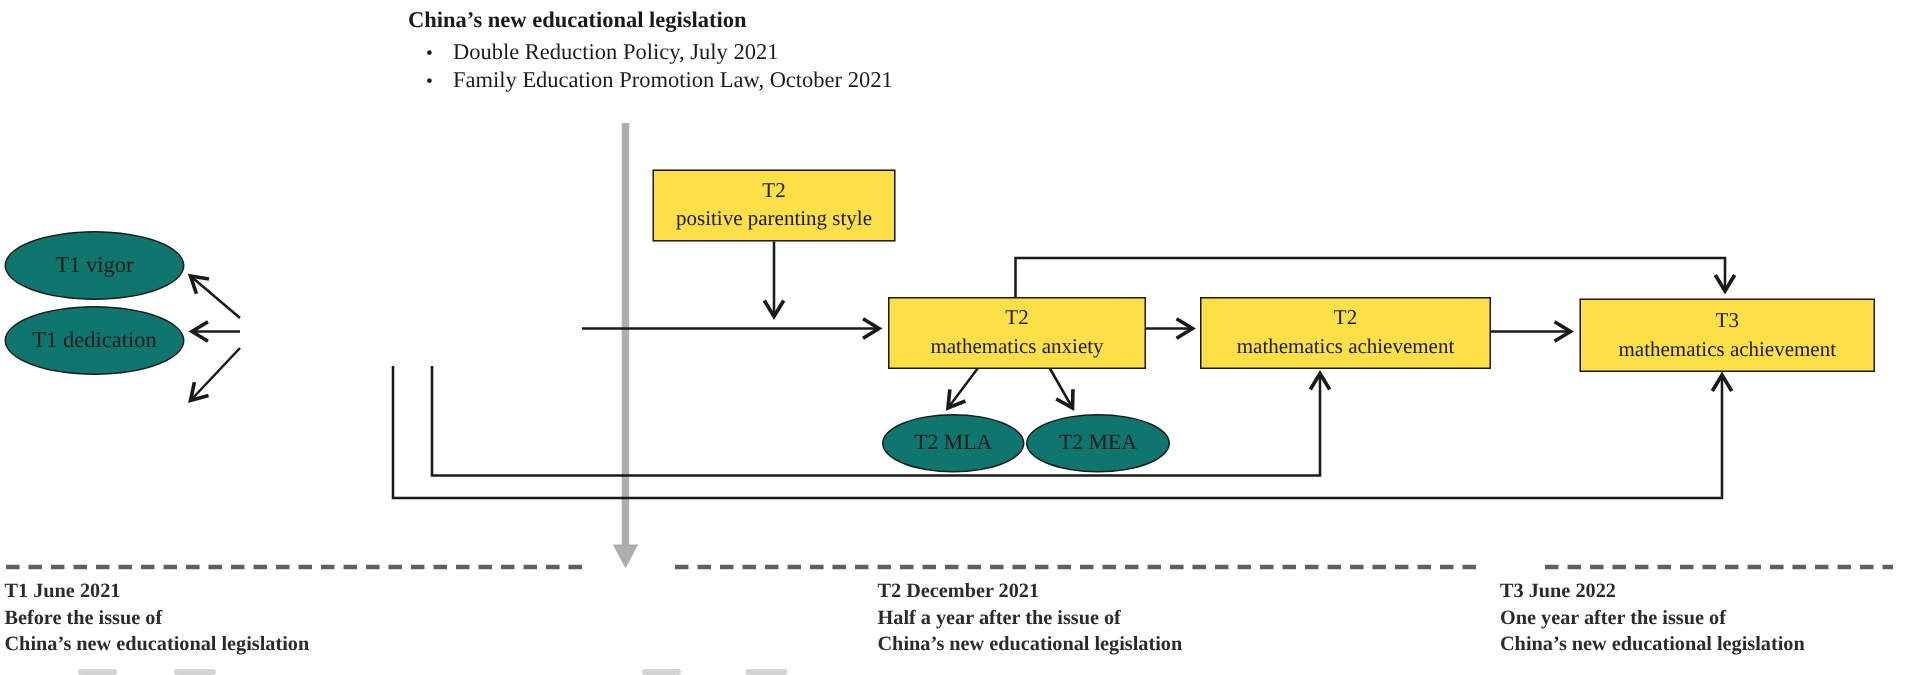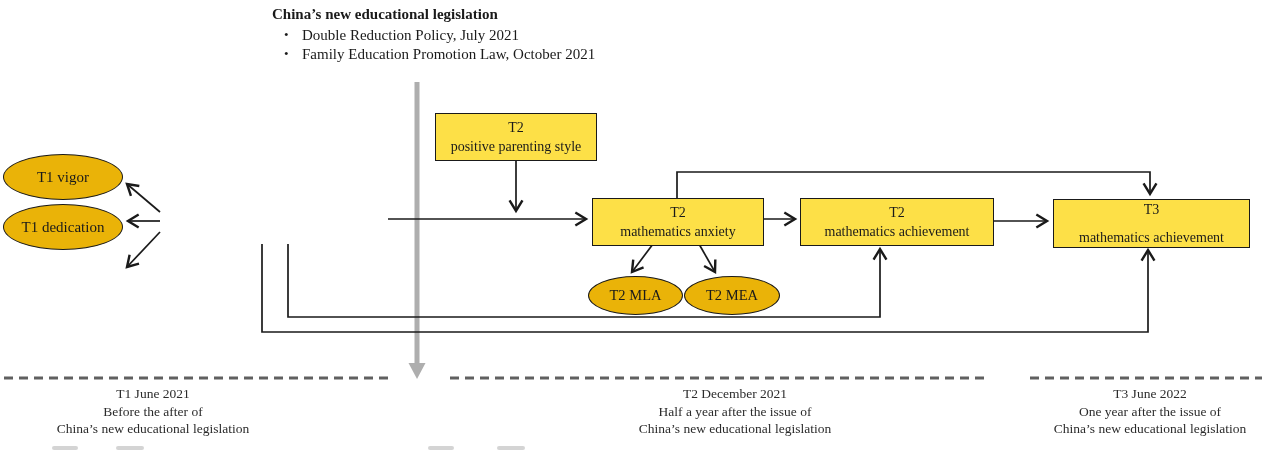--- a/index.html
+++ b/index.html
@@ -19,33 +19,33 @@
     background:#fde047;
     display:flex;flex-direction:column;
     align-items:center;justify-content:center;
     text-align:center;
     font-size:14px;line-height:19px;
   }
   .ellipse{
     position:absolute;
     border:1.5px solid #1a1a1a;
     border-radius:50%;
-    background:#eab308;
+    background:#0f766e;
     display:flex;align-items:center;justify-content:center;
     text-align:center;
     font-size:15px;
   }
   .ellipse.small{font-size:14.5px;}
   .topnote{position:absolute;left:272px;top:6px;font-size:15px;}
   .topnote .heading{font-weight:bold;margin:0 0 4px 0;}
   .topnote .bullet-row{display:flex;margin:0 0 3px 0;line-height:16px;}
   .topnote .dot{width:18px;margin-left:12px;font-size:13px;}
   .tl-label{
     position:absolute;top:385px;width:300px;
-    text-align:center;font-weight:normal;
+    text-align:left;font-weight:bold;
     font-size:13.5px;line-height:17.5px;color:#2b2b2b;
   }
   .artifact{position:absolute;height:4px;background:#c9c9c9;border-radius:2px;opacity:.8;}
 </style>
 </head>
 <body>
 
 <div id="figure">
 
   <svg id="wires" width="1270" height="450" viewBox="0 0 1270 450">
@@ -109,35 +109,35 @@
   <div class="box" style="left:592px;top:198px;width:170px;height:46px;">
     <div>T2</div>
     <div>mathematics anxiety</div>
   </div>
 
   <div class="box" style="left:800px;top:198px;width:192px;height:46px;">
     <div>T2</div>
     <div>mathematics achievement</div>
   </div>
 
-  <div class="box" style="left:1053px;top:199px;width:195px;height:47px;justify-content:space-between;">
+  <div class="box" style="left:1053px;top:199px;width:195px;height:47px;">
     <div>T3</div>
     <div>mathematics achievement</div>
   </div>
 
   <div class="ellipse small" style="left:588px;top:276px;width:93px;height:37px;">
     <span>T2 MLA</span>
   </div>
   <div class="ellipse small" style="left:684px;top:276px;width:94px;height:37px;">
     <span>T2 MEA</span>
   </div>
 
   <div class="tl-label" style="left:3px;">
     <div>T1 June 2021</div>
-    <div>Before the after of</div>
+    <div>Before the issue of</div>
     <div>China’s new educational legislation</div>
   </div>
   <div class="tl-label" style="left:585px;">
     <div>T2 December 2021</div>
     <div>Half a year after the issue of</div>
     <div>China’s new educational legislation</div>
   </div>
   <div class="tl-label" style="left:1000px;">
     <div>T3 June 2022</div>
     <div>One year after the issue of</div>

